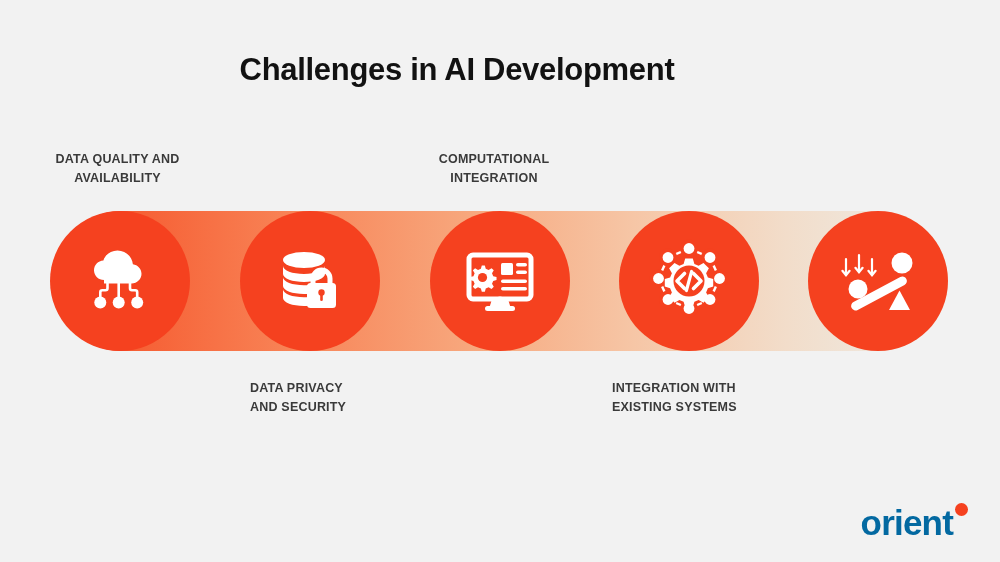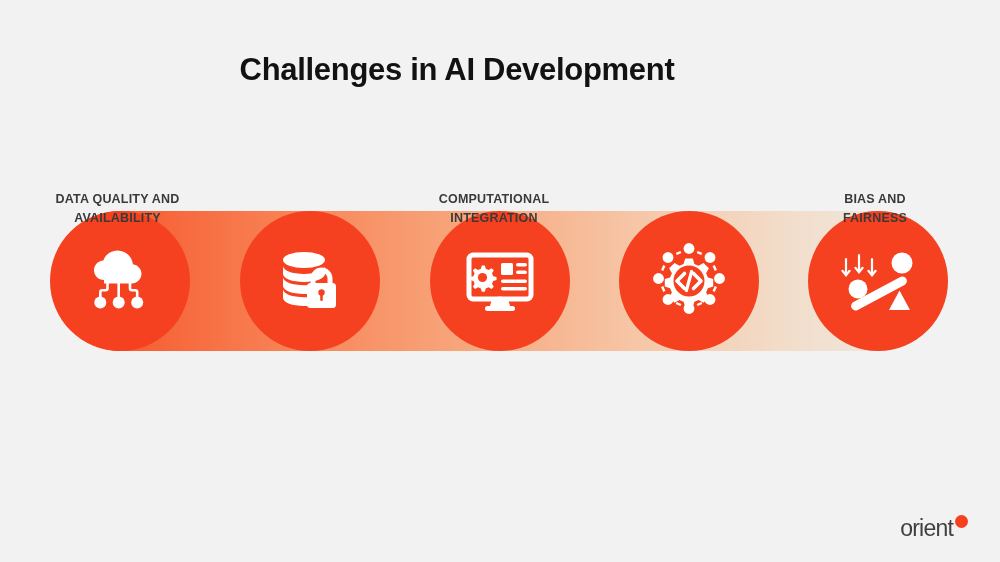--- a/index.html
+++ b/index.html
@@ -79,41 +79,41 @@
   
   .label {
     position: absolute;
     font-size: 12.5px;
     font-weight: bold;
     color: #3a3a3a;
     line-height: 1.55;
     letter-spacing: 0.2px;
     white-space: pre-line;
   }
-  .label-top    { text-align: center; margin-top: 40px; }
+  .label-top    { text-align: center; }
   .label-bottom { text-align: left; }
 
   .lbl1 { left: 20px;  top: 150px; width: 195px; }
   .lbl2 { left: 250px; top: 379px; width: 200px; }
   .lbl3 { left: 394px; top: 150px; width: 200px; }
   .lbl4 { left: 612px; top: 379px; width: 210px; }
   .lbl5 { left: 795px; top: 150px; width: 160px; }
 
   
   .logo {
     position: absolute;
     right: 32px;
     bottom: 22px;
     display: flex;
     align-items: flex-start;
   }
   .logo-text {
-    font-size: 23px;
-    font-weight: normal;
-    color: #404040;
+    font-size: 35px;
+    font-weight: bold;
+    color: #0369a1;
     letter-spacing: -0.8px;
     line-height: 1;
   }
   .logo-dot {
     width: 13px;
     height: 13px;
     border-radius: 50%;
     background: #f5411f;
     margin-left: 2px;
     margin-top: -2px;
@@ -223,23 +223,25 @@
         <circle cx="22" cy="48" r="9.5" fill="#fff"></circle>
         <circle cx="66" cy="22" r="10.5" fill="#fff"></circle>
         <rect x="12" y="48" width="62" height="9" rx="4.5" fill="#fff" transform="rotate(-28 43 52.5)"></rect>
         <path d="M53 69 L63.5 49.5 L74 69 Z" fill="#fff"></path>
       </svg>
     </span>
   </div>
 
   <div class="label label-top lbl1">DATA QUALITY AND
 AVAILABILITY</div>
+  <div class="label label-bottom lbl2">DATA PRIVACY
+AND SECURITY</div>
   <div class="label label-top lbl3">COMPUTATIONAL
 INTEGRATION</div>
-  <div class="label label-top lbl5">BIAS AND
-FAIRNESS</div>
+  <div class="label label-bottom lbl4">INTEGRATION WITH
+EXISTING SYSTEMS</div>
 
   <div class="logo">
     <span class="logo-text">orient</span>
     <span class="logo-dot"></span>
   </div>
 
 </div>
 
 </body></html>

